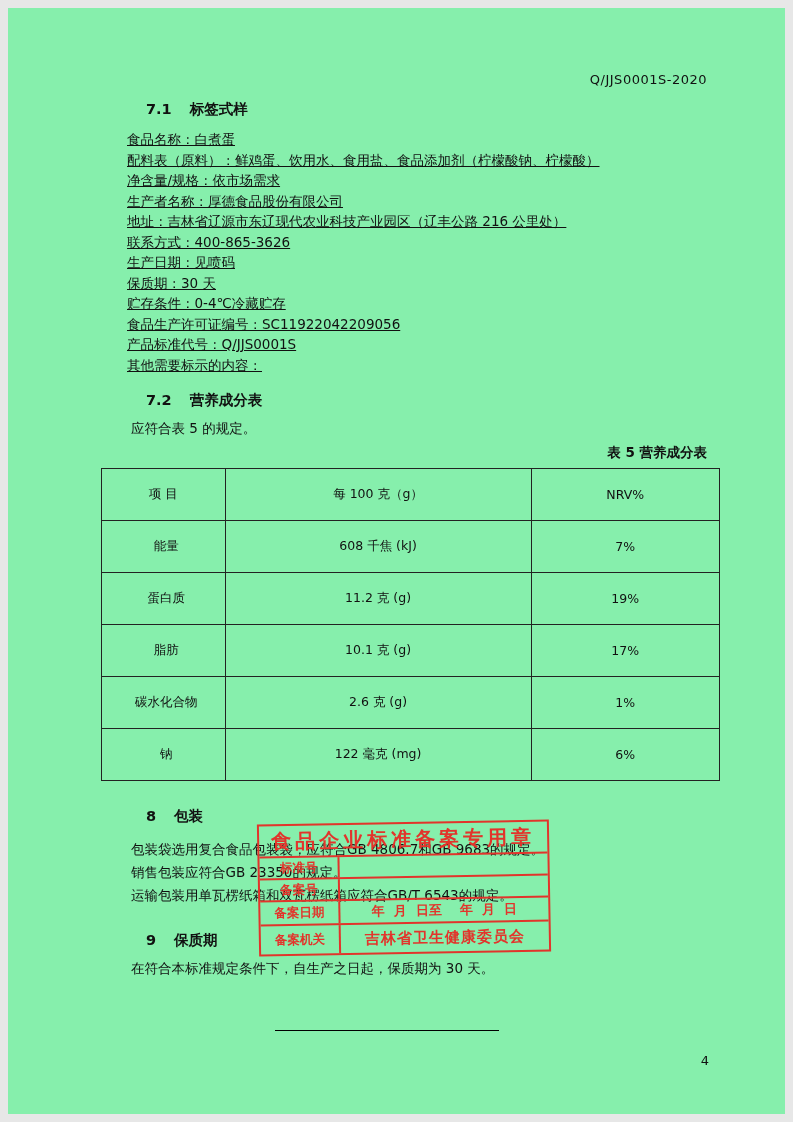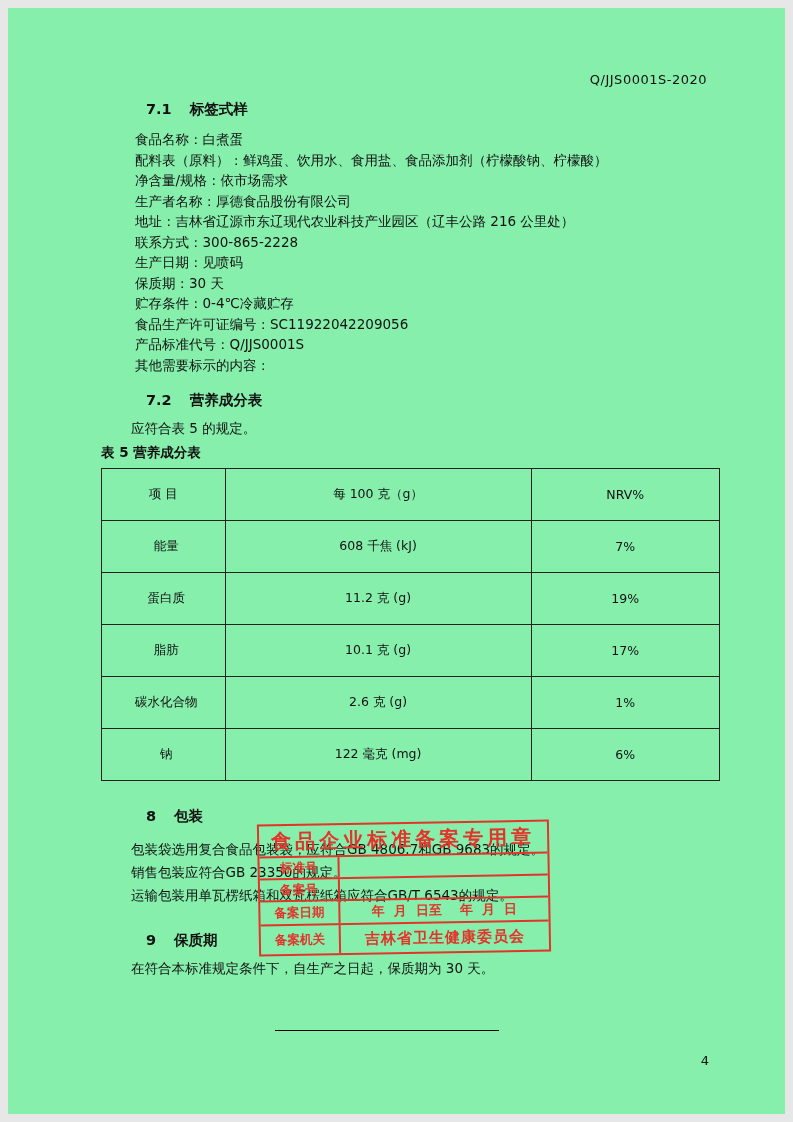--- a/index.html
+++ b/index.html
@@ -30,36 +30,36 @@
     display: flex;
     align-items: baseline;
     margin-left: 45px;
   }
   .sec-heading .sec-num { margin-right: 18px; }
   .h71 { margin-top: 12px; }
   .h72 { margin-top: 16px; }
   .h8  { margin-top: 26px; }
   .h9  { margin-top: 24px; }
 
-  .label-list { margin-top: 10px; margin-left: 34px; }
+  .label-list { margin-top: 10px; margin-left: 26px; text-decoration: underline; }
   .label-item {
     font-size: 13.5px;
     line-height: 20.5px;
     white-space: nowrap;
   }
 
   .indent-text {
     margin: 8px 0 0 30px;
     font-size: 13.5px;
     line-height: 20px;
   }
 
   .table-caption {
     margin-top: 6px;
-    text-align: left;
+    text-align: right;
     font-weight: 700;
     font-size: 13.5px;
     height: 20px;
   }
 
   table.nutrition-table {
     margin-top: 4px;
     width: 619px;
     border-collapse: collapse;
     table-layout: fixed;
@@ -170,21 +170,21 @@
     <span class="sec-num">7.1</span>
     <span class="sec-title">标签式样</span>
   </div>
 
   <div class="label-list">
     <div class="label-item">食品名称：白煮蛋</div>
     <div class="label-item">配料表（原料）：鲜鸡蛋、饮用水、食用盐、食品添加剂（柠檬酸钠、柠檬酸）</div>
     <div class="label-item">净含量/规格：依市场需求</div>
     <div class="label-item">生产者名称：厚德食品股份有限公司</div>
     <div class="label-item">地址：吉林省辽源市东辽现代农业科技产业园区（辽丰公路 216 公里处）</div>
-    <div class="label-item">联系方式：300-865-2228</div>
+    <div class="label-item">联系方式：400-865-3626</div>
     <div class="label-item">生产日期：见喷码</div>
     <div class="label-item">保质期：30 天</div>
     <div class="label-item">贮存条件：0-4℃冷藏贮存</div>
     <div class="label-item">食品生产许可证编号：SC11922042209056</div>
     <div class="label-item">产品标准代号：Q/JJS0001S</div>
     <div class="label-item">其他需要标示的内容：</div>
   </div>
 
   <div class="sec-heading h72">
     <span class="sec-num">7.2</span>

